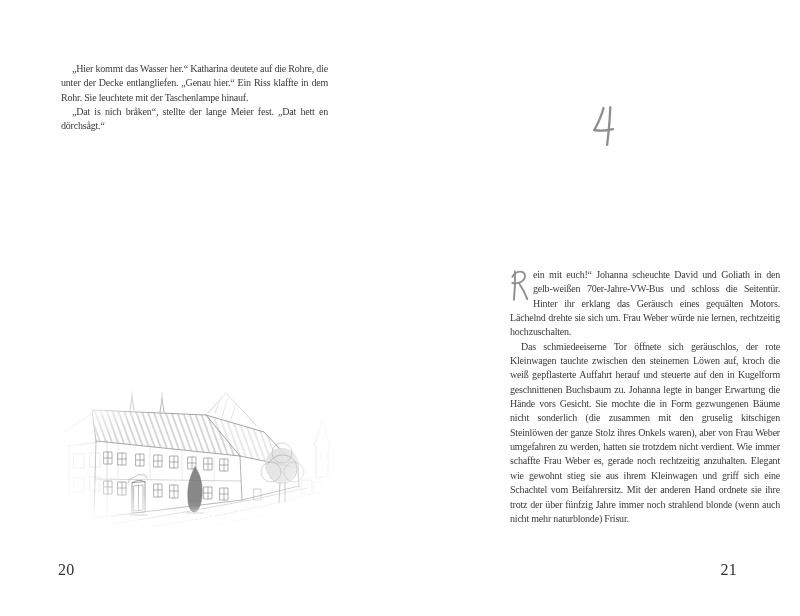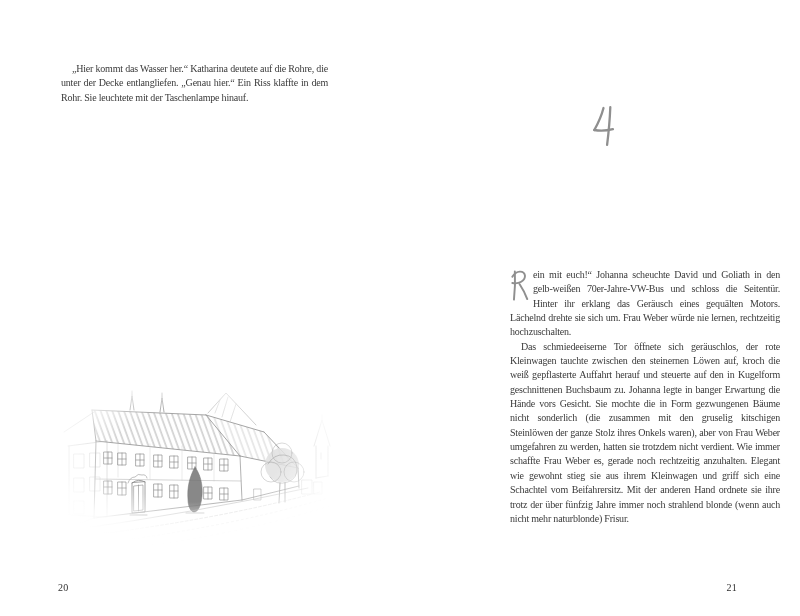--- a/index.html
+++ b/index.html
@@ -4,21 +4,21 @@
 <style>
   html,body{margin:0;padding:0;background:#ffffff;}
   .spread{position:relative;width:800px;height:616px;background:#ffffff;overflow:hidden;
           font-family:"Liberation Serif",serif;color:#3a3a3a;}
   .text-block{position:absolute;text-align:justify;font-size:10px;line-height:14.35px;
               letter-spacing:-0.2px;color:#3a3a3a;}
   .left-text{left:61px;top:62px;width:267px;}
   .right-text{left:466px;top:268px;width:270px;margin-left:44px;}
   .para{margin:0;padding:0;}
   .indent{text-indent:11px;}
-  .pageno{position:absolute;top:582px;font-size:10px;letter-spacing:.3px;color:#2f2f2f;}
+  .pageno{position:absolute;top:561px;font-size:16px;letter-spacing:.3px;color:#2f2f2f;}
   .pageno-left{left:58px;}
   .pageno-right{right:63px;}
   .chapter-num{position:absolute;left:592px;top:106px;width:23px;height:40px;}
   .chapter-num svg{display:block;width:23px;height:40px;}
   .dropcap{float:left;width:19px;height:28px;margin:1px 4px 0 0;}
   .dropcap svg{display:block;width:19px;height:33px;overflow:visible;}
   .illustration{position:absolute;left:58px;top:380px;width:292px;height:178px;margin:0;}
   .illustration svg{display:block;width:100%;height:100%;}
   .vignette{position:absolute;inset:-8px;pointer-events:none;
     background:radial-gradient(ellipse 58% 50% at 47% 43%,
@@ -26,20 +26,21 @@
 </style>
 </head>
 <body>
 
 <div class="spread">
 
   <section>
 
     <div class="text-block left-text">
       <p class="para indent">„Hier kommt das Wasser her.“ Katharina deutete auf die Rohre, die unter der Decke entlangliefen. „Genau hier.“ Ein Riss klaffte in dem Rohr. Sie leuchtete mit der Taschenlampe hinauf.</p>
+      <p class="para indent">„Dat is nich bråken“, stellte der lange Meier fest. „Dat hett en dörchsågt.“</p>
     </div>
 
     <figure class="illustration" aria-label="Faded pencil sketch of an old town street: half-timbered houses with striped tiled roofs, a slender topiary tree by the door, a round tree, a church spire behind and a cobblestone street">
       <svg viewBox="0 0 292 178">
         <defs>
           <pattern id="rs" width="5.5" height="5.5" patternUnits="userSpaceOnUse" patternTransform="rotate(-20)">
             <line x1="2" y1="0" x2="2" y2="5.5" stroke="#a3a3a3" stroke-width="1.7"></line>
           </pattern>
         </defs>
         <g fill="none" stroke-linecap="round" stroke-linejoin="round">

